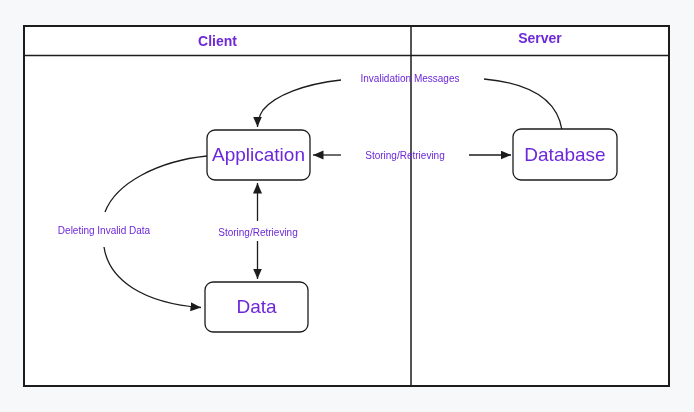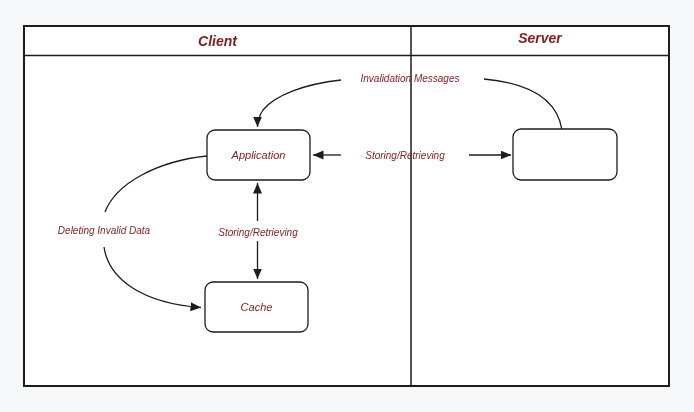--- a/index.html
+++ b/index.html
@@ -15,34 +15,33 @@
     background: #f7f8fa;
     overflow: hidden;
   }
   #diagram-svg {
     position: absolute;
     left: 0;
     top: 0;
   }
   .lbl {
     position: absolute;
-    color: #7f1d1d;
+    color: #6d28d9;
     display: flex;
     align-items: center;
     justify-content: center;
     white-space: nowrap;
     pointer-events: none;
-    font-style: italic;
   }
   .hdr {
     font-weight: bold;
     font-size: 14px;
   }
   .node-lbl {
-    font-size: 11px;
+    font-size: 19px;
   }
   .edge-lbl {
     font-size: 10px;
     line-height: 15px;
   }
   .wrap {
     white-space: normal;
   }
 </style>
 </head>
@@ -75,20 +74,21 @@
 
     <rect x="207" y="130" width="103" height="50" rx="8" ry="8" fill="#ffffff" stroke="#1c1c1c" stroke-width="1.3"></rect>
     <rect x="513" y="129" width="104" height="51" rx="8" ry="8" fill="#ffffff" stroke="#1c1c1c" stroke-width="1.3"></rect>
     <rect x="205" y="282" width="103" height="50" rx="8" ry="8" fill="#ffffff" stroke="#1c1c1c" stroke-width="1.3"></rect>
   </svg>
 
   <div class="lbl hdr" style="left:24px; top:27px; width:387px; height:27px;">Client</div>
   <div class="lbl hdr" style="left:411px; top:27px; width:258px; height:21px;">Server</div>
 
   <div class="lbl node-lbl" style="left:207px; top:130px; width:103px; height:50px;">Application</div>
-  <div class="lbl node-lbl" style="left:205px; top:282px; width:103px; height:50px;">Cache</div>
+  <div class="lbl node-lbl" style="left:513px; top:129px; width:104px; height:51px;">Database</div>
+  <div class="lbl node-lbl" style="left:205px; top:282px; width:103px; height:50px;">Data</div>
 
   <div class="lbl edge-lbl" style="left:335px; top:70px; width:150px; height:16px;">Invalidation Messages</div>
   <div class="lbl edge-lbl" style="left:340px; top:147px; width:130px; height:16px;">Storing/Retrieving</div>
   <div class="lbl edge-lbl" style="left:198px; top:224px; width:120px; height:16px;">Storing/Retrieving</div>
   <div class="lbl edge-lbl wrap" style="left:49px; top:214px; width:110px; height:32px;">Deleting Invalid Data</div>
 
 </div>
 
 </body></html>

